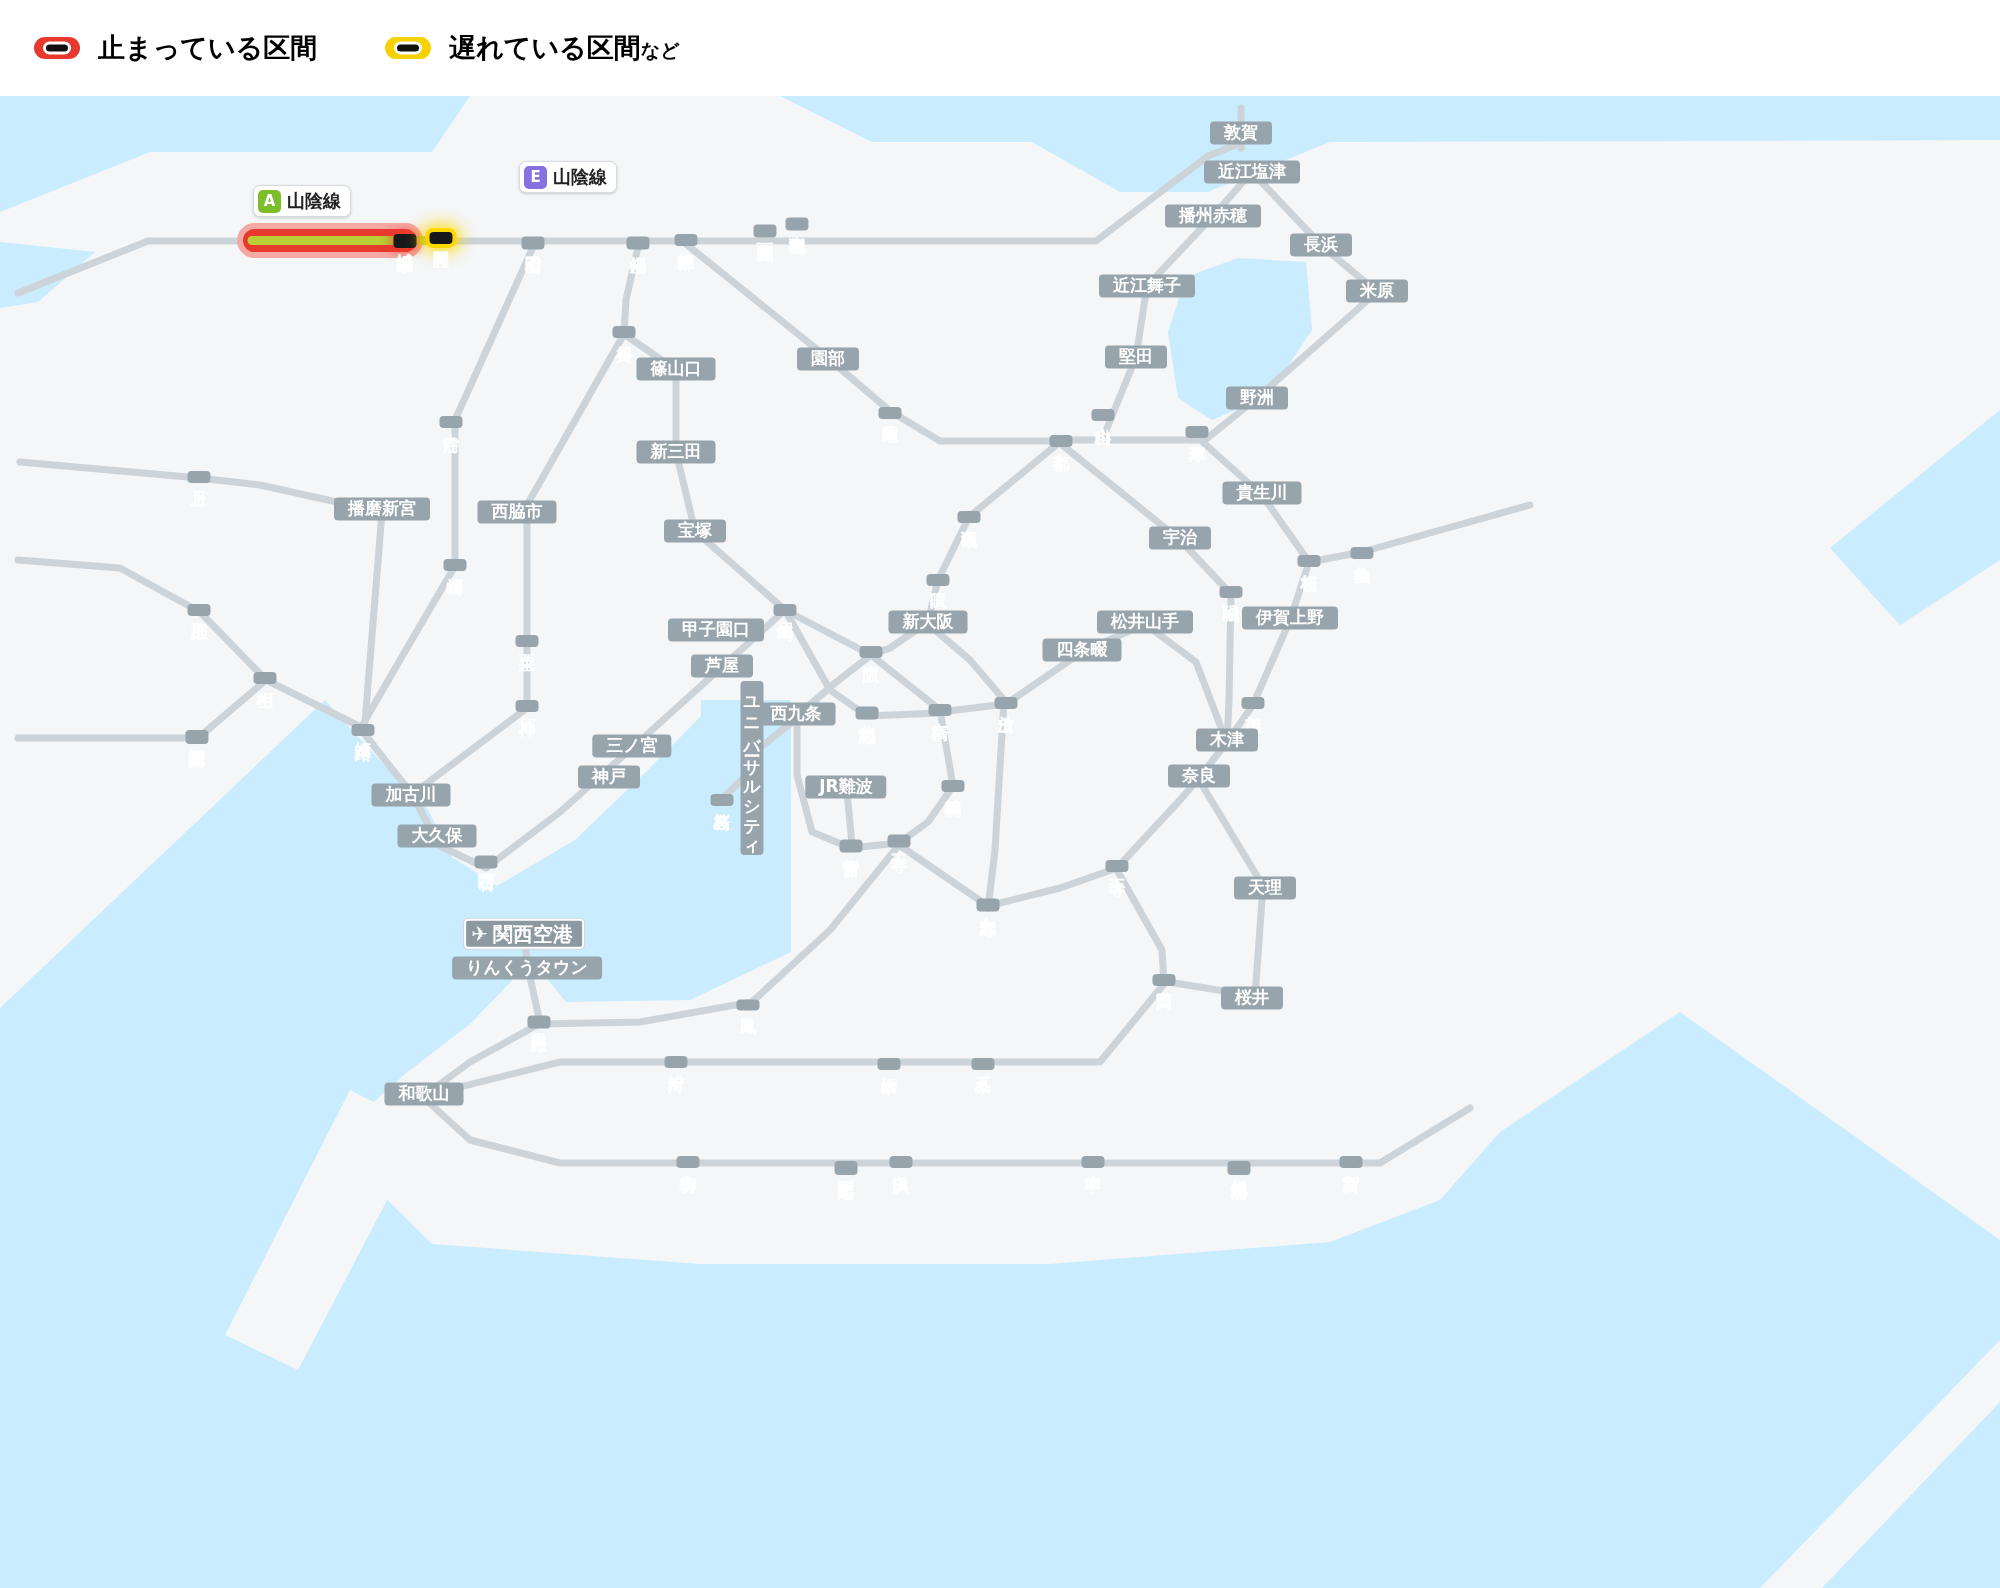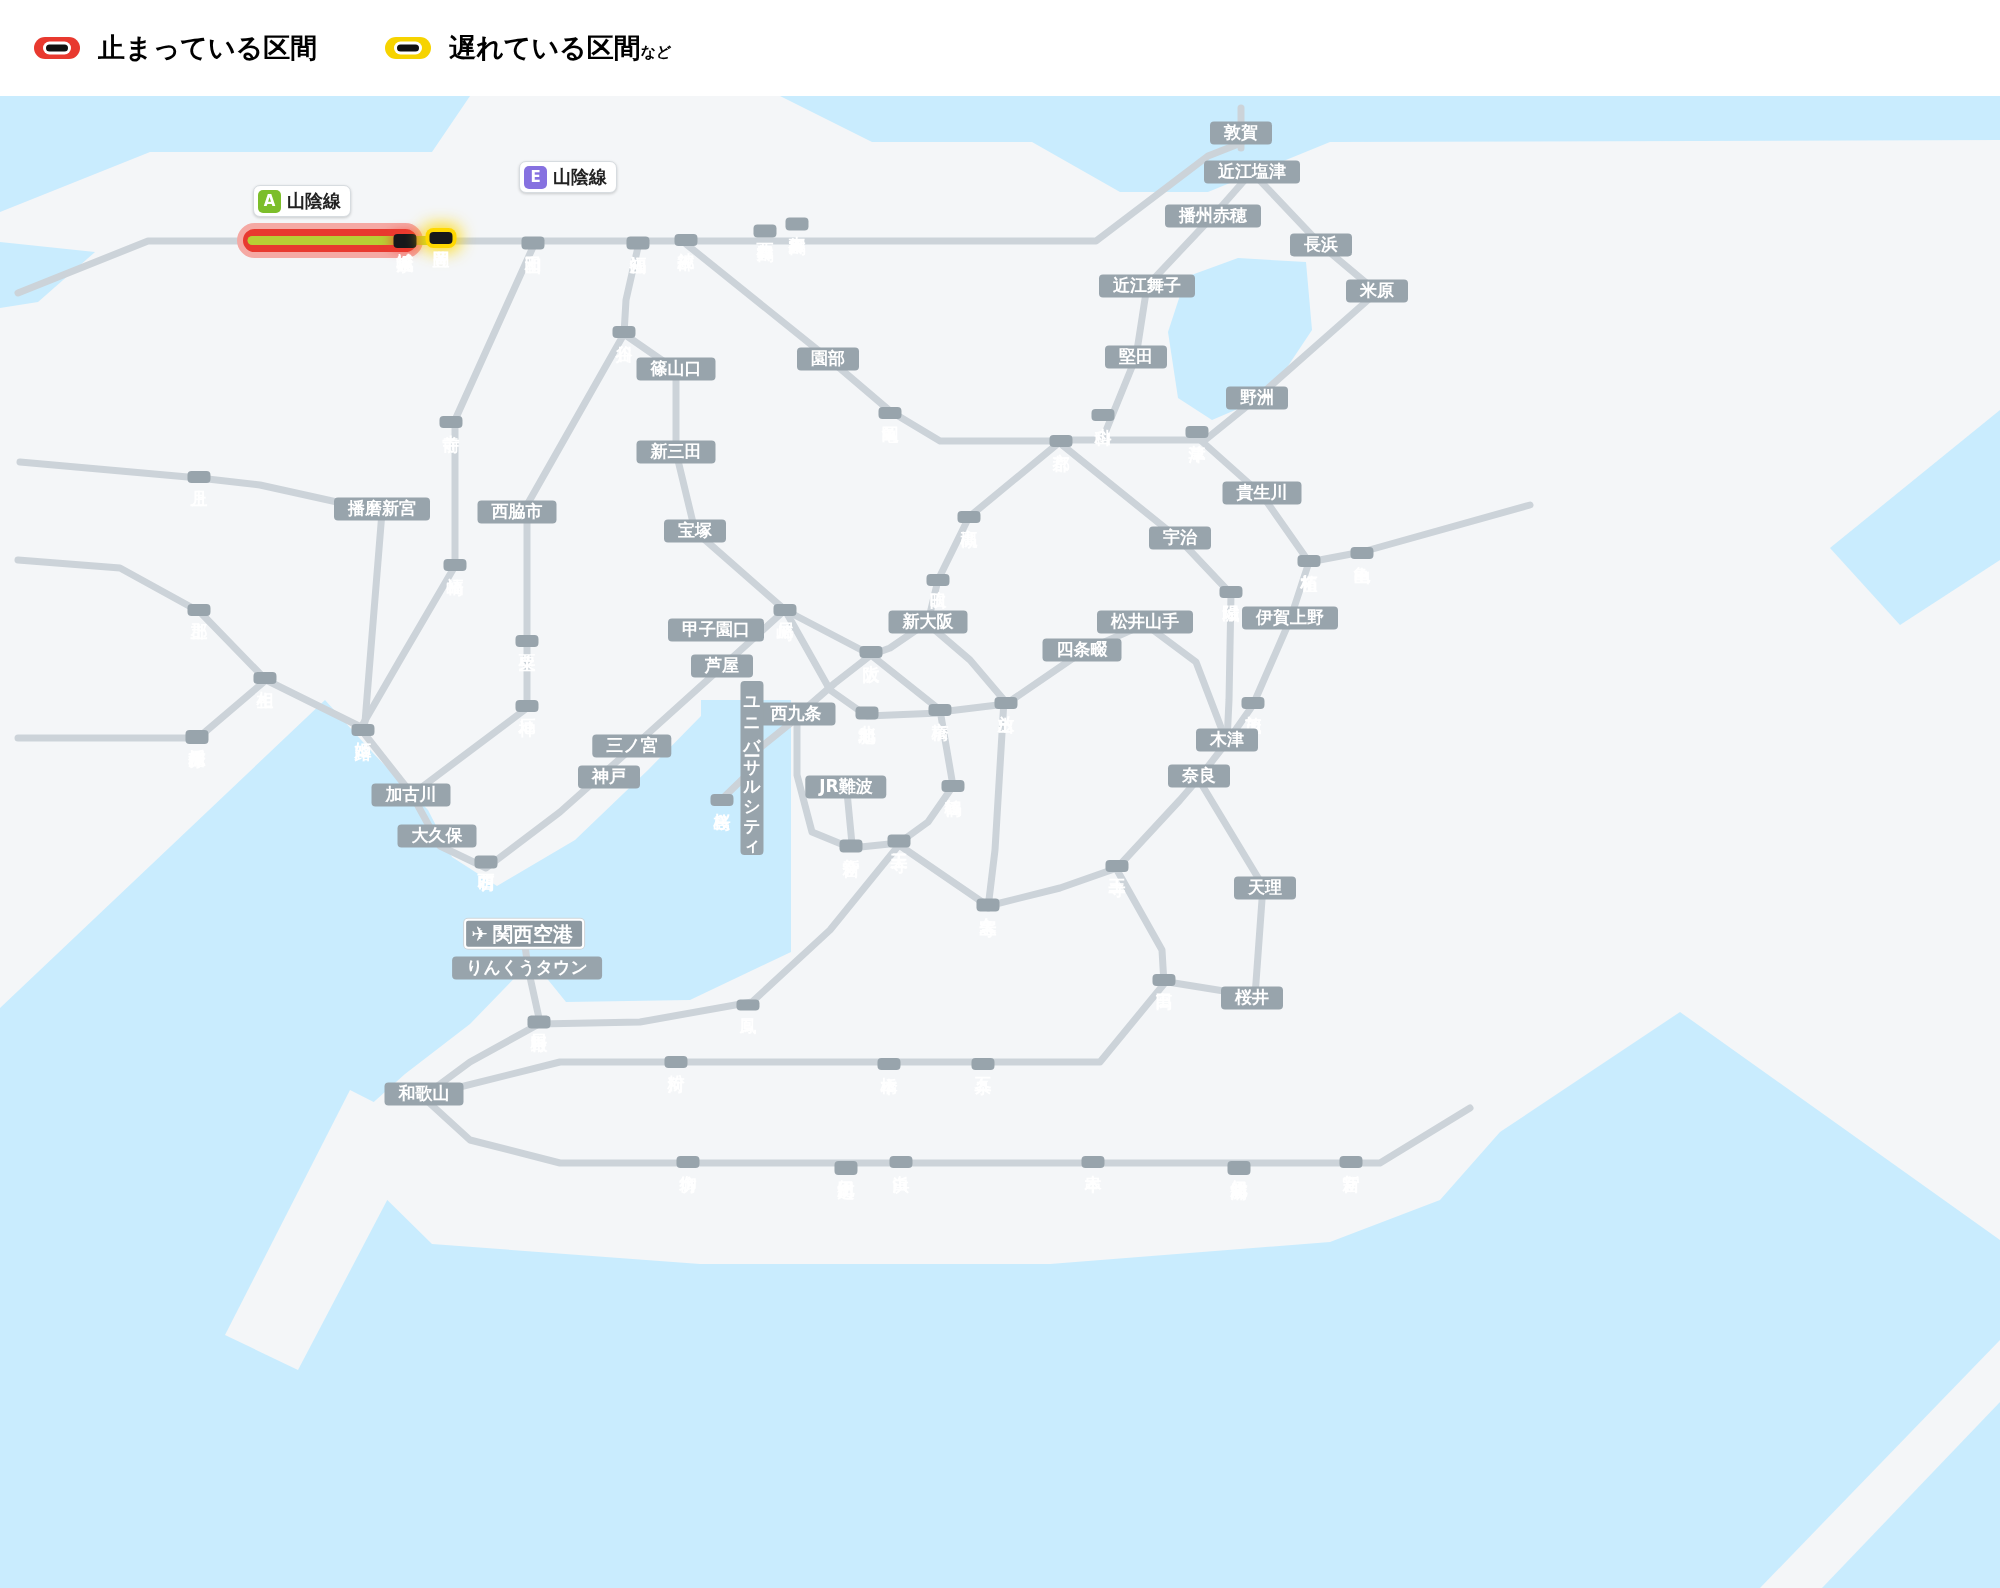--- a/index.html
+++ b/index.html
@@ -8,21 +8,21 @@
   
   .legend{position:absolute;left:0;top:0;width:100%;height:96px;background:#ffffff;
           display:flex;align-items:center;z-index:3;}
   .legend-item{display:flex;align-items:center;}
   .pill{position:relative;width:46px;height:22px;border-radius:11px;display:inline-block;}
   .pill.red{background:#e8392f;}
   .pill.yellow{background:#f6d300;}
   .pill::after{content:"";position:absolute;left:50%;top:50%;transform:translate(-50%,-50%);
                width:22px;height:7px;background:#111;border-radius:4px;box-shadow:0 0 0 3px #fff;}
   .legend-text{font-size:27px;font-weight:bold;color:#000;margin-left:18px;}
-  .legend-suffix{font-size:15px;font-weight:bold;}
+  .legend-suffix{font-size:19px;font-weight:bold;}
   
   svg.map{position:absolute;left:0;top:0;z-index:1;}
   #labels{position:absolute;left:0;top:0;width:2000px;height:1588px;z-index:2;pointer-events:none;}
   .station{position:absolute;transform:translate(-50%,-50%);background:#98a4ac;color:#fff;
            font-weight:bold;font-size:17px;border-radius:4px;line-height:1.12;white-space:nowrap;
            text-align:center;z-index:2;}
   .station.horiz{padding:2px 14px;}
   .station.vert{writing-mode:vertical-rl;text-orientation:upright;padding:5px 2px;letter-spacing:1px;}
   .station.stopped,.station.delayed{background:#17181b;z-index:5;}
   .station.delayed{box-shadow:0 0 0 4px #ffd800,0 0 16px 8px rgba(255,216,0,.85);}

